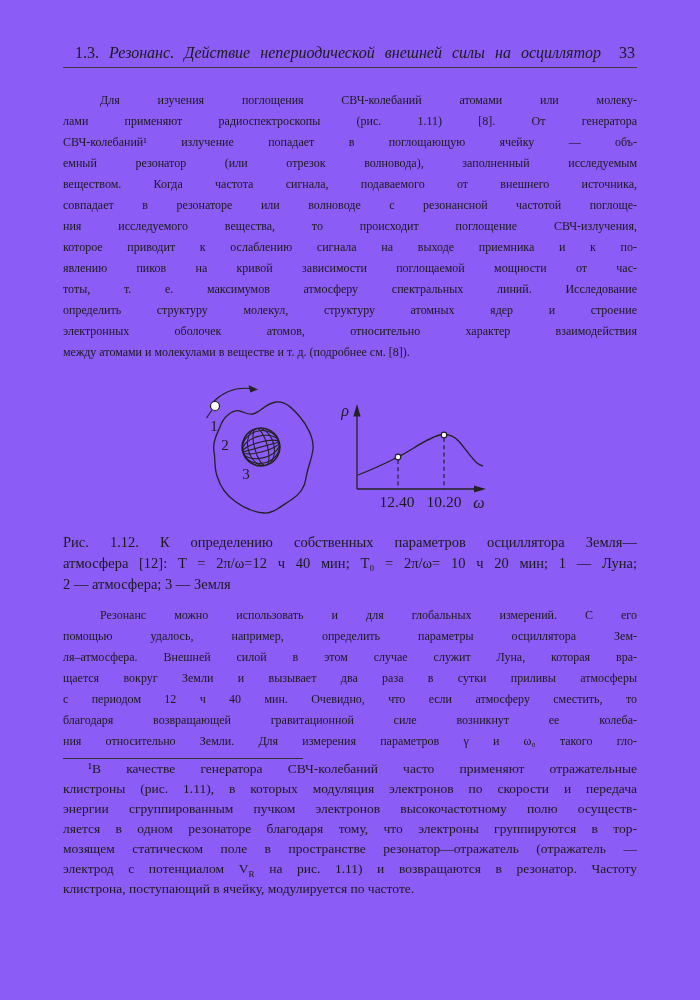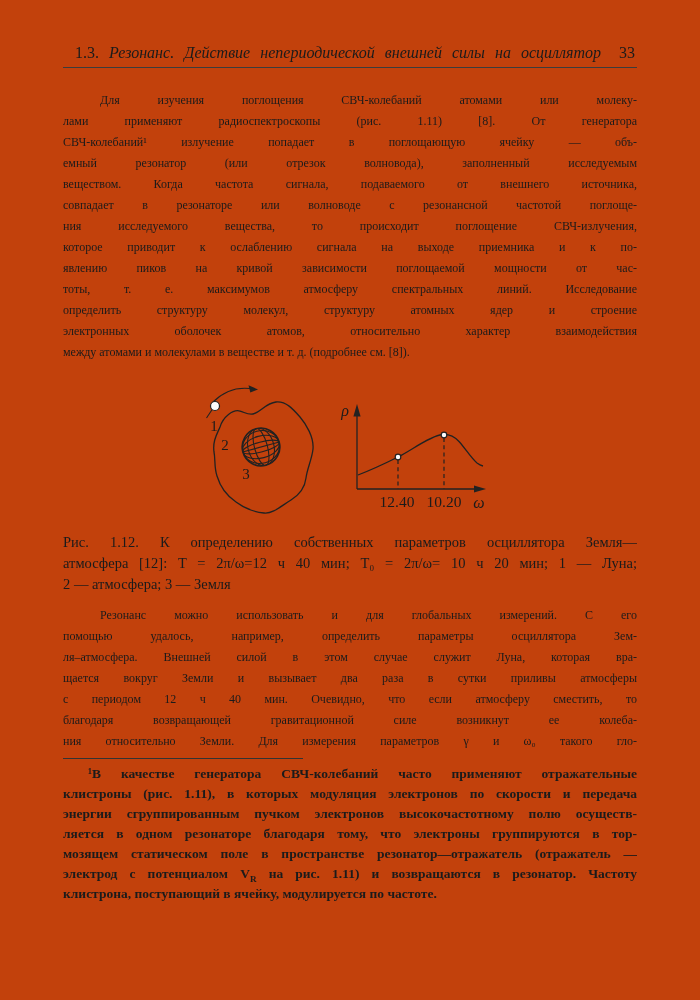--- a/index.html
+++ b/index.html
@@ -1,20 +1,20 @@
 <!DOCTYPE html>
 <html lang="ru"><head>
 <meta charset="utf-8">
 <style>
   * { box-sizing: border-box; margin: 0; padding: 0; }
   html, body { background: #fcfcfc; }
   .page {
     position: relative;
     width: 700px; height: 1000px;
-    background: #c2410c;
+    background: #8b5cf6;
     color: #1b1b1b;
     font-family: "Liberation Serif", "DejaVu Serif", "DejaVu Sans", serif;
     padding: 44px 63px 0 63px;
     overflow: hidden;
   }
   
   .header {
     display: flex; align-items: baseline;
     font-size: 16px;
     border-bottom: 1.5px solid #3c3c3c;
@@ -40,21 +40,21 @@
   .fig-dot    { fill: #fcfcfc; stroke: #222; stroke-width: 1.2; }
   .fig-fill   { fill: #222; stroke: none; }
   .fig-label  { font-size: 15px; fill: #1b1b1b; font-family: "Liberation Serif", "DejaVu Serif", serif; }
   .fig-math   { font-style: italic; font-size: 16px; }
   .fig-tick   { font-size: 15.5px; }
   
   .caption { margin-top: 5px; font-size: 14.5px; line-height: 21px; }
   .caption .ln { height: 21px; }
   
   .fn-rule { width: 240px; border-top: 1.4px solid #333; margin-top: 6px; }
-  .footnote { margin-top: 5px; font-size: 13.5px; line-height: 20px; font-weight: bold; }
+  .footnote { font-size: 13.5px; line-height: 20px; }
   .footnote .ln { height: 20px; }
   .fn-indent { text-indent: 25px; }
 </style>
 </head>
 <body>
 
 <div class="page">
 
   <div class="header">
     <span class="header-text"><span>1.3.</span> <span class="header-title">Резонанс. Действие непериодической внешней силы на осциллятор</span></span>

